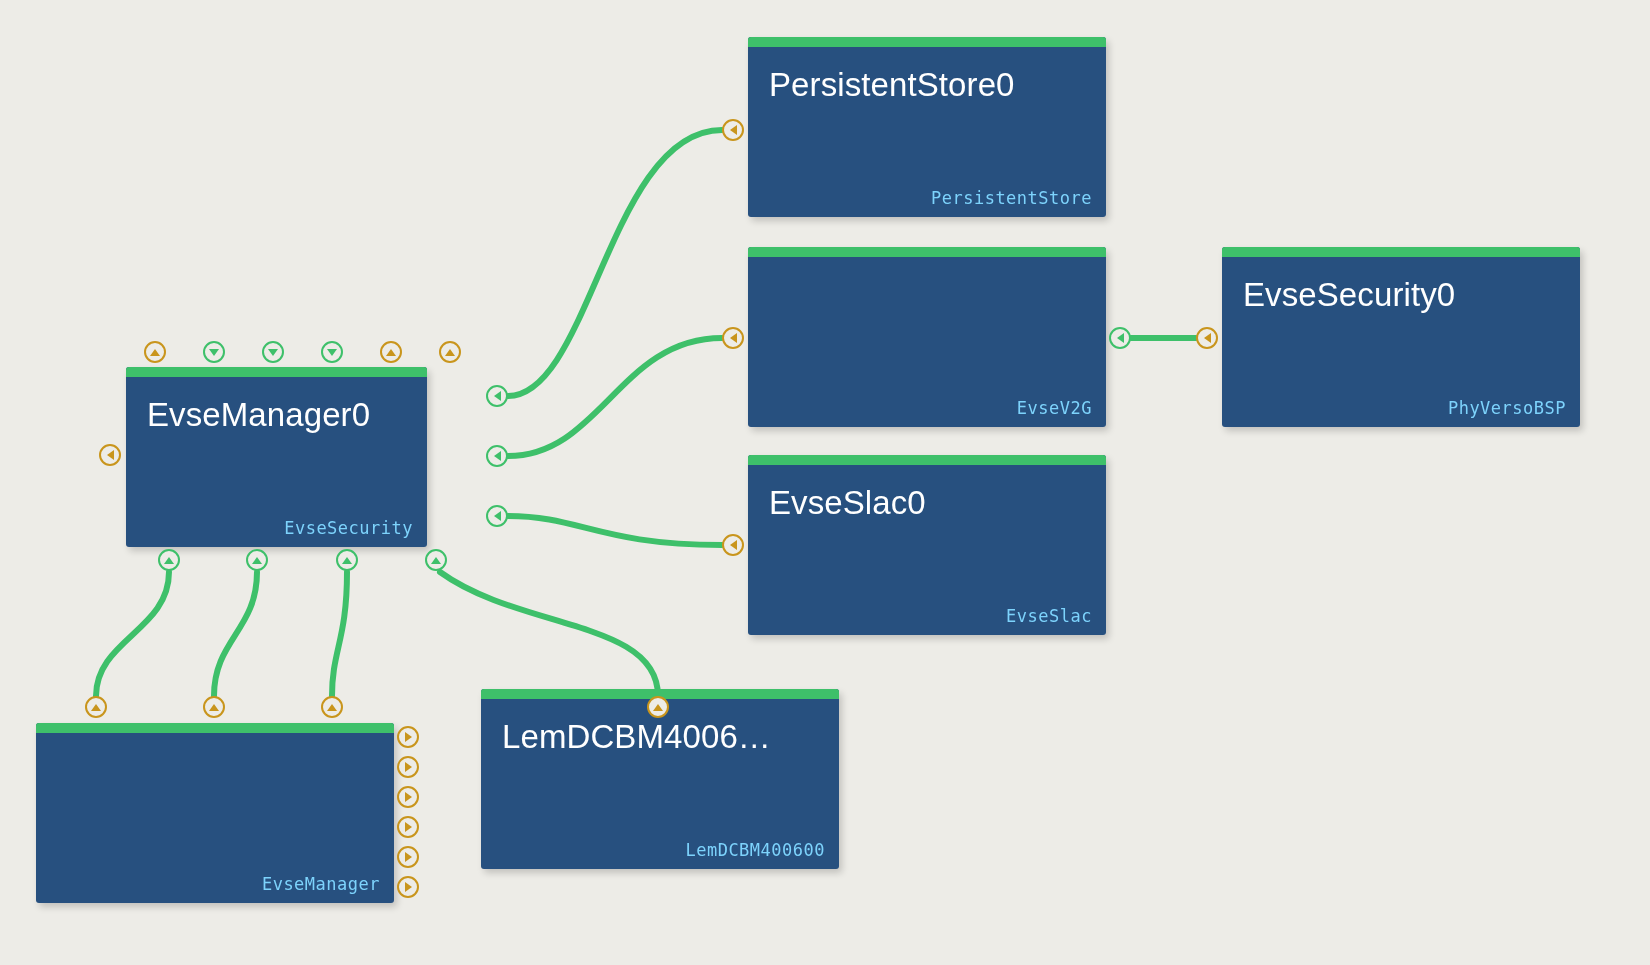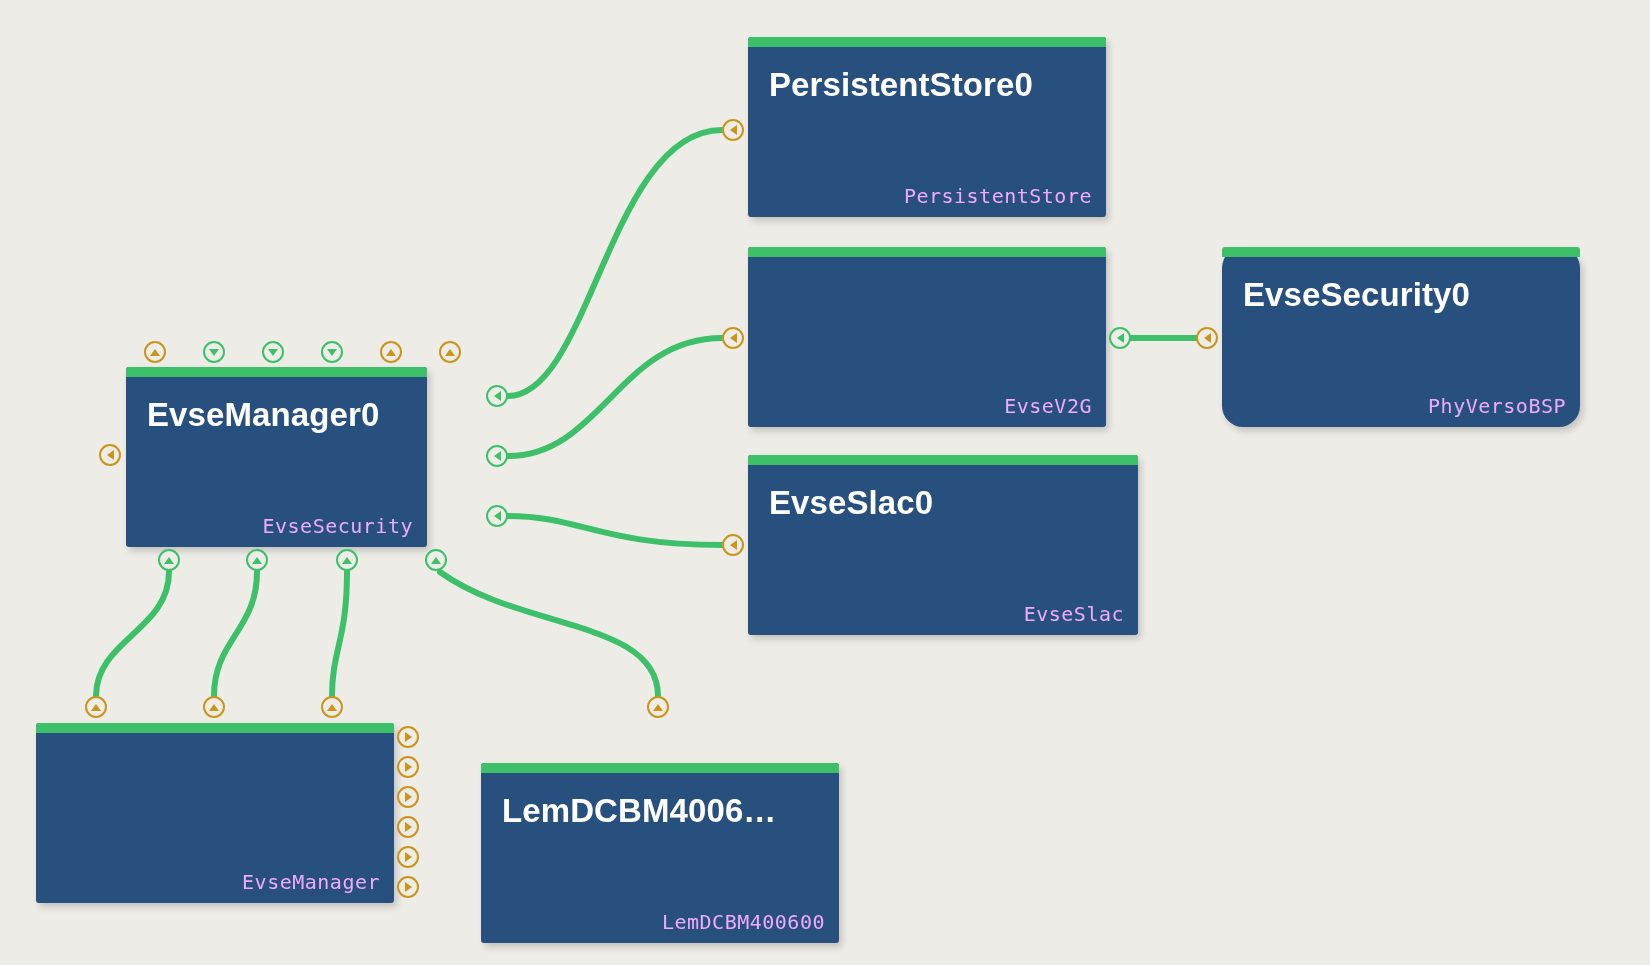--- a/index.html
+++ b/index.html
@@ -38,31 +38,31 @@
     border-radius:3px 3px 0 0;
   }
   .node .title{
     position:absolute;
     left:21px;
     top:28px;
     right:14px;
     color:#ffffff;
     font-size:33px;
     line-height:40px;
-    font-weight:700;
+    font-weight:400;
     letter-spacing:0.1px;
     white-space:nowrap;
     overflow:hidden;
   }
   .node .subtitle{
     position:absolute;
     right:14px;
     bottom:9px;
-    color:#f0abfc;
-    font-size:20px;
+    color:#7dd3fc;
+    font-size:17px;
     font-family:"DejaVu Sans Mono", monospace;
     letter-spacing:0.5px;
     white-space:nowrap;
   }
 
   
   .port{
     position:absolute;
     width:22px;height:22px;
     border-radius:50%;
@@ -127,35 +127,35 @@
       </div>
       <div class="node" style="left: 748px; top: 37px; width: 358px; height: 180px;">
         <div class="topbar"></div>
         <div class="title">PersistentStore0</div>
         <div class="subtitle">PersistentStore</div>
       </div>
       <div class="node" style="left: 748px; top: 247px; width: 358px; height: 180px;">
         <div class="topbar"></div>
         <div class="subtitle">EvseV2G</div>
       </div>
-      <div class="node" style="left: 748px; top: 455px; width: 358px; height: 180px; padding-left: 32px;">
+      <div class="node" style="left: 748px; top: 455px; width: 358px; height: 180px;">
         <div class="topbar"></div>
         <div class="title">EvseSlac0</div>
         <div class="subtitle">EvseSlac</div>
       </div>
-      <div class="node" style="left: 1222px; top: 247px; width: 358px; height: 180px; border-radius: 21px;">
+      <div class="node" style="left: 1222px; top: 247px; width: 358px; height: 180px;">
         <div class="topbar"></div>
         <div class="title">EvseSecurity0</div>
         <div class="subtitle">PhyVersoBSP</div>
       </div>
       <div class="node" style="left: 36px; top: 723px; width: 358px; height: 180px;">
         <div class="topbar"></div>
         <div class="subtitle">EvseManager</div>
       </div>
-      <div class="node" style="left: 481px; top: 763px; width: 358px; height: 180px;">
+      <div class="node" style="left: 481px; top: 689px; width: 358px; height: 180px;">
         <div class="topbar"></div>
         <div class="title">LemDCBM4006…</div>
         <div class="subtitle">LemDCBM400600</div>
       </div>
     </div>
   <div id="port-layer">
       <div class="port dir-up" style="left: 144px; top: 341px;">
         <span class="tri"></span>
       </div>
       <div class="port dir-down green" style="left: 203px; top: 341px;">

